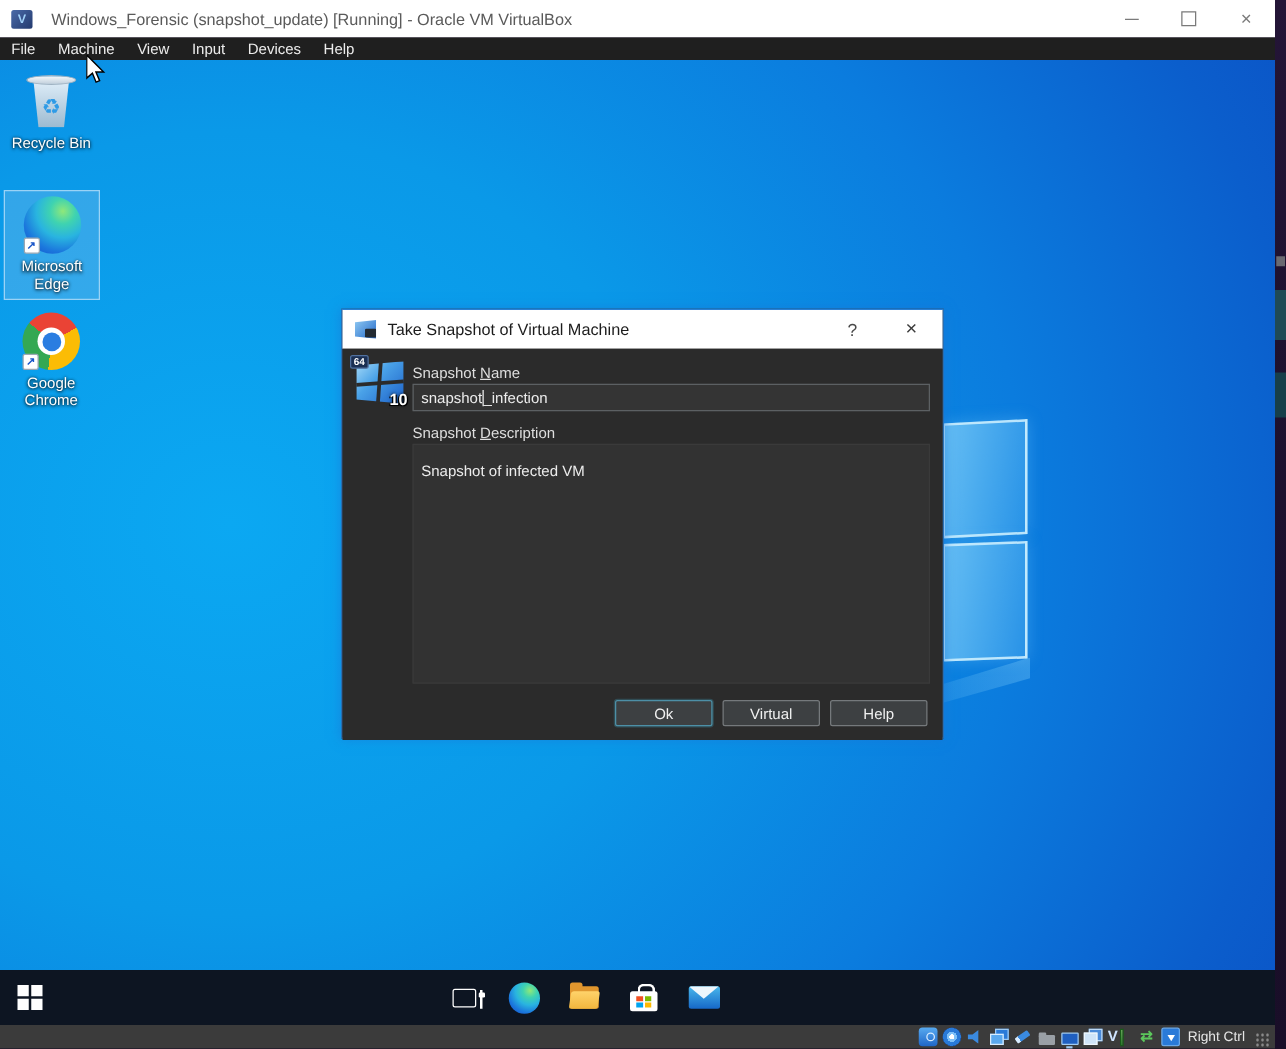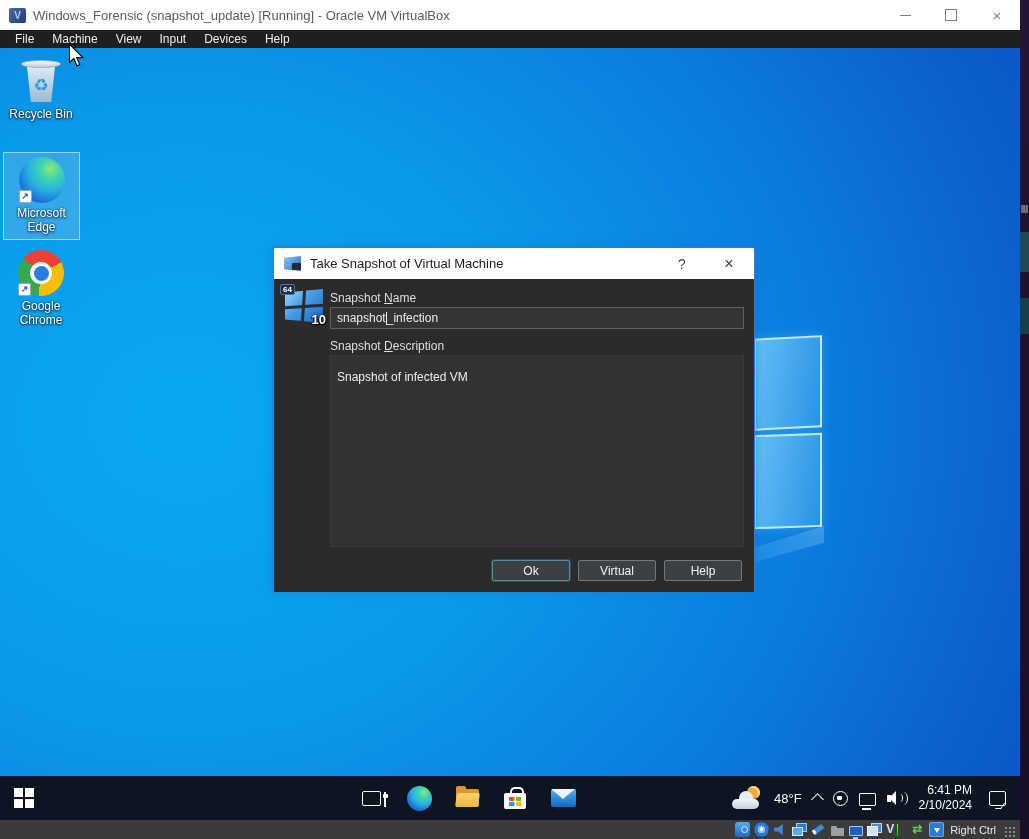--- a/index.html
+++ b/index.html
@@ -4,28 +4,28 @@
 <style>
   * { margin:0; padding:0; box-sizing:border-box; }
   body { font-family:"Liberation Sans", sans-serif; background:#111; }
   .stage { position:relative; width:1029px; height:839px; overflow:hidden; background:#1c1030; }
 
   
   .vbwin { position:absolute; left:0; top:0; width:1020px; height:839px; }
   .titlebar { position:absolute; left:0; top:0; width:1020px; height:30px; background:#ffffff; display:flex; align-items:center; }
   .vbicon { width:17px; height:15px; margin-left:9px; background:linear-gradient(135deg,#4a6aa8,#233a6e); border-radius:2px;
             color:#9fd0f8; font-size:10px; font-weight:bold; display:flex; align-items:center; justify-content:center; }
-  .title-text { margin-left:7px; font-size:13px; color:#5a5a5a; }
+  .title-text { margin-left:15px; font-size:13px; color:#5a5a5a; }
   .win-controls { position:absolute; right:0; top:0; height:30px; display:flex; }
   .wc { width:46px; height:30px; display:flex; align-items:center; justify-content:center; }
   .wc-min::after { content:""; width:11px; height:0; border-top:1px solid #7a7a7a; }
   .wc-max::after { content:""; width:10px; height:10px; border:1px solid #7a7a7a; }
   .wc-close { color:#7a7a7a; font-size:15px; }
 
-  .menubar { position:absolute; left:0; top:30px; width:1020px; height:18px; background:#1f1f1f; display:flex; align-items:center; padding-left:6px; }
+  .menubar { position:absolute; left:0; top:30px; width:1020px; height:18px; background:#1f1f1f; display:flex; align-items:center; }
   .menu-item { padding:2px 9px; font-size:12px; color:#ececec; }
 
   
   .guest { position:absolute; left:0; top:48px; width:1020px; height:772px;
            background:radial-gradient(125% 145% at 18% 48%, #0ba8f2 0%, #0a99e8 28%, #0b7cde 50%, #0b5ecc 68%, #0a48c0 86%, #0a40b2 100%); }
 
   
   .wl { position:absolute; background:linear-gradient(100deg, rgba(140,215,252,.7), rgba(70,170,240,.5));
         border:2px solid rgba(210,242,255,.85); box-shadow:0 0 12px rgba(120,200,250,.35); }
   .wl-1 { left:754px; top:289px; width:68px; height:92px; transform:skewY(-3deg); }
@@ -273,40 +273,20 @@
             </div>
           <div class="tb-slot">
               <div class="store">
                 <span class="sq"></span>
               </div>
             </div>
           <div class="tb-slot">
               <div class="mail"></div>
             </div>
         </div>
-        <div class="tray">
-          <div class="weather">
-            <span class="moon"></span>
-            <span class="lobe"></span>
-              <span class="cloud"></span>
-          </div>
-          <span class="temp">48°F</span>
-          <div class="chev"></div>
-          <div class="meet"></div>
-          <div class="nettray"></div>
-          <div class="vol">
-              <span class="wv1"></span>
-              <span class="wv2"></span>
-            </div>
-          <div class="clock">
-            <div>6:41 PM</div>
-            <div>2/10/2024</div>
-          </div>
-          <div class="ac"></div>
-        </div>
       </div>
     </div>
 
     <div class="statusbar">
       <div class="si si-hdd"></div>
       <div class="si si-cd"></div>
       <div class="si si-audio"></div>
       <div class="si si-net"></div>
       <div class="si si-usb"></div>
       <div class="si si-folder"></div>

